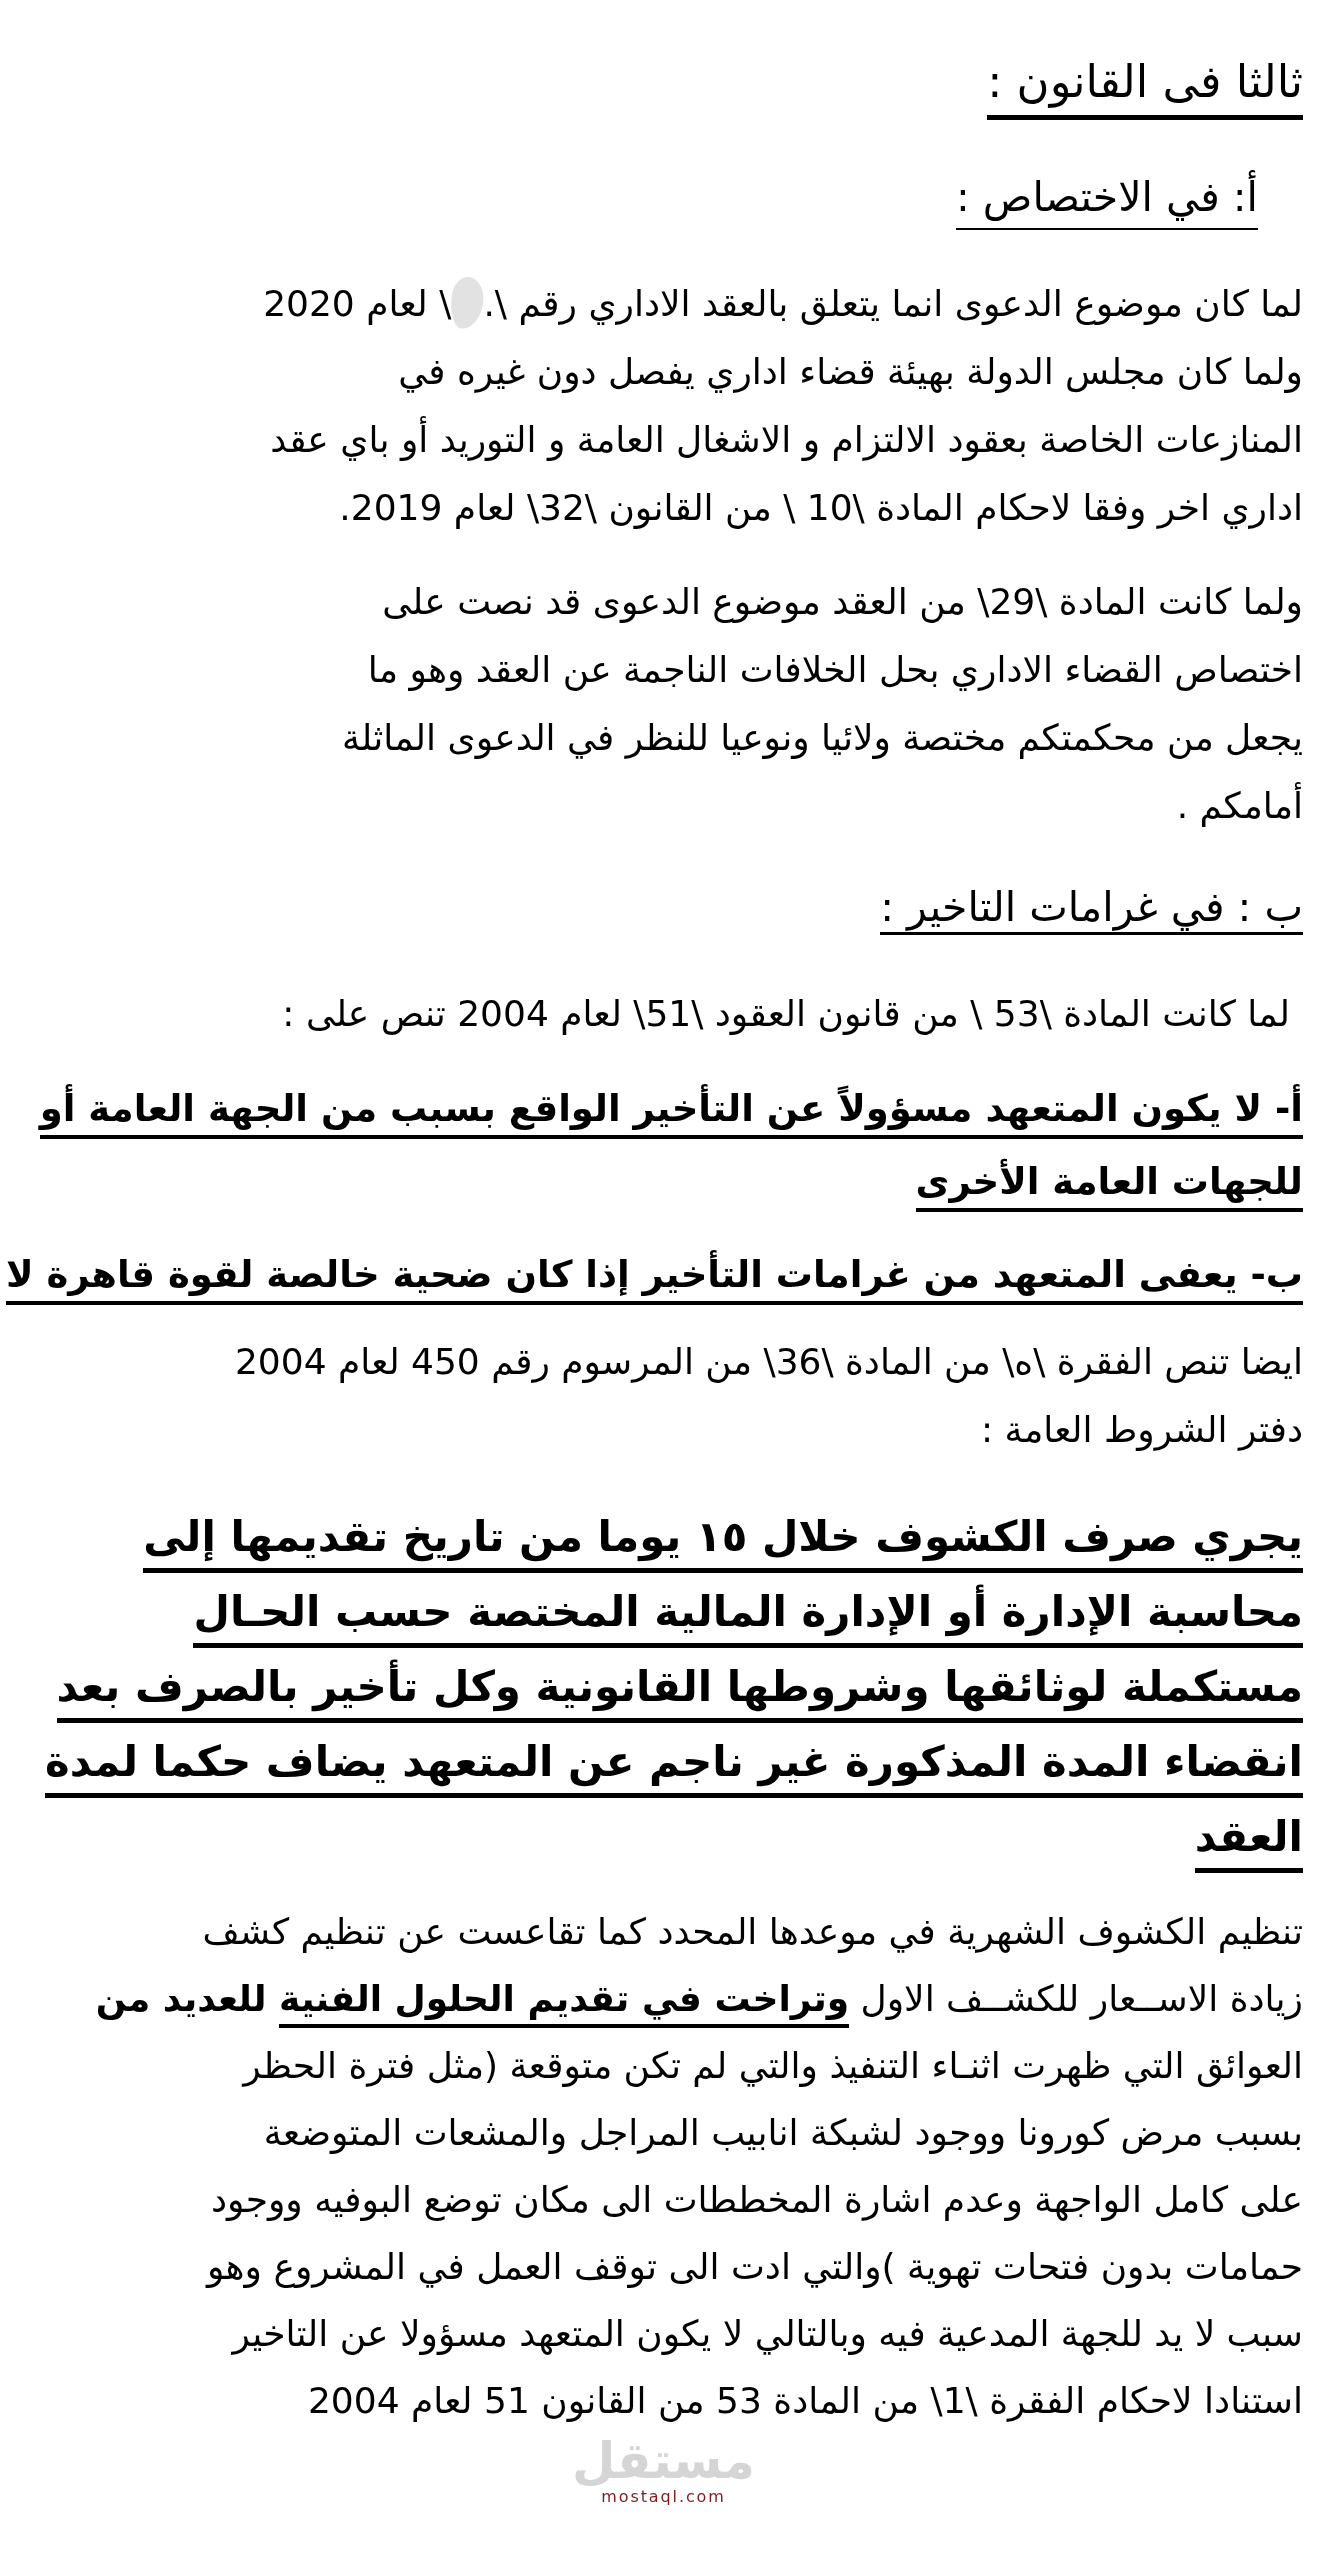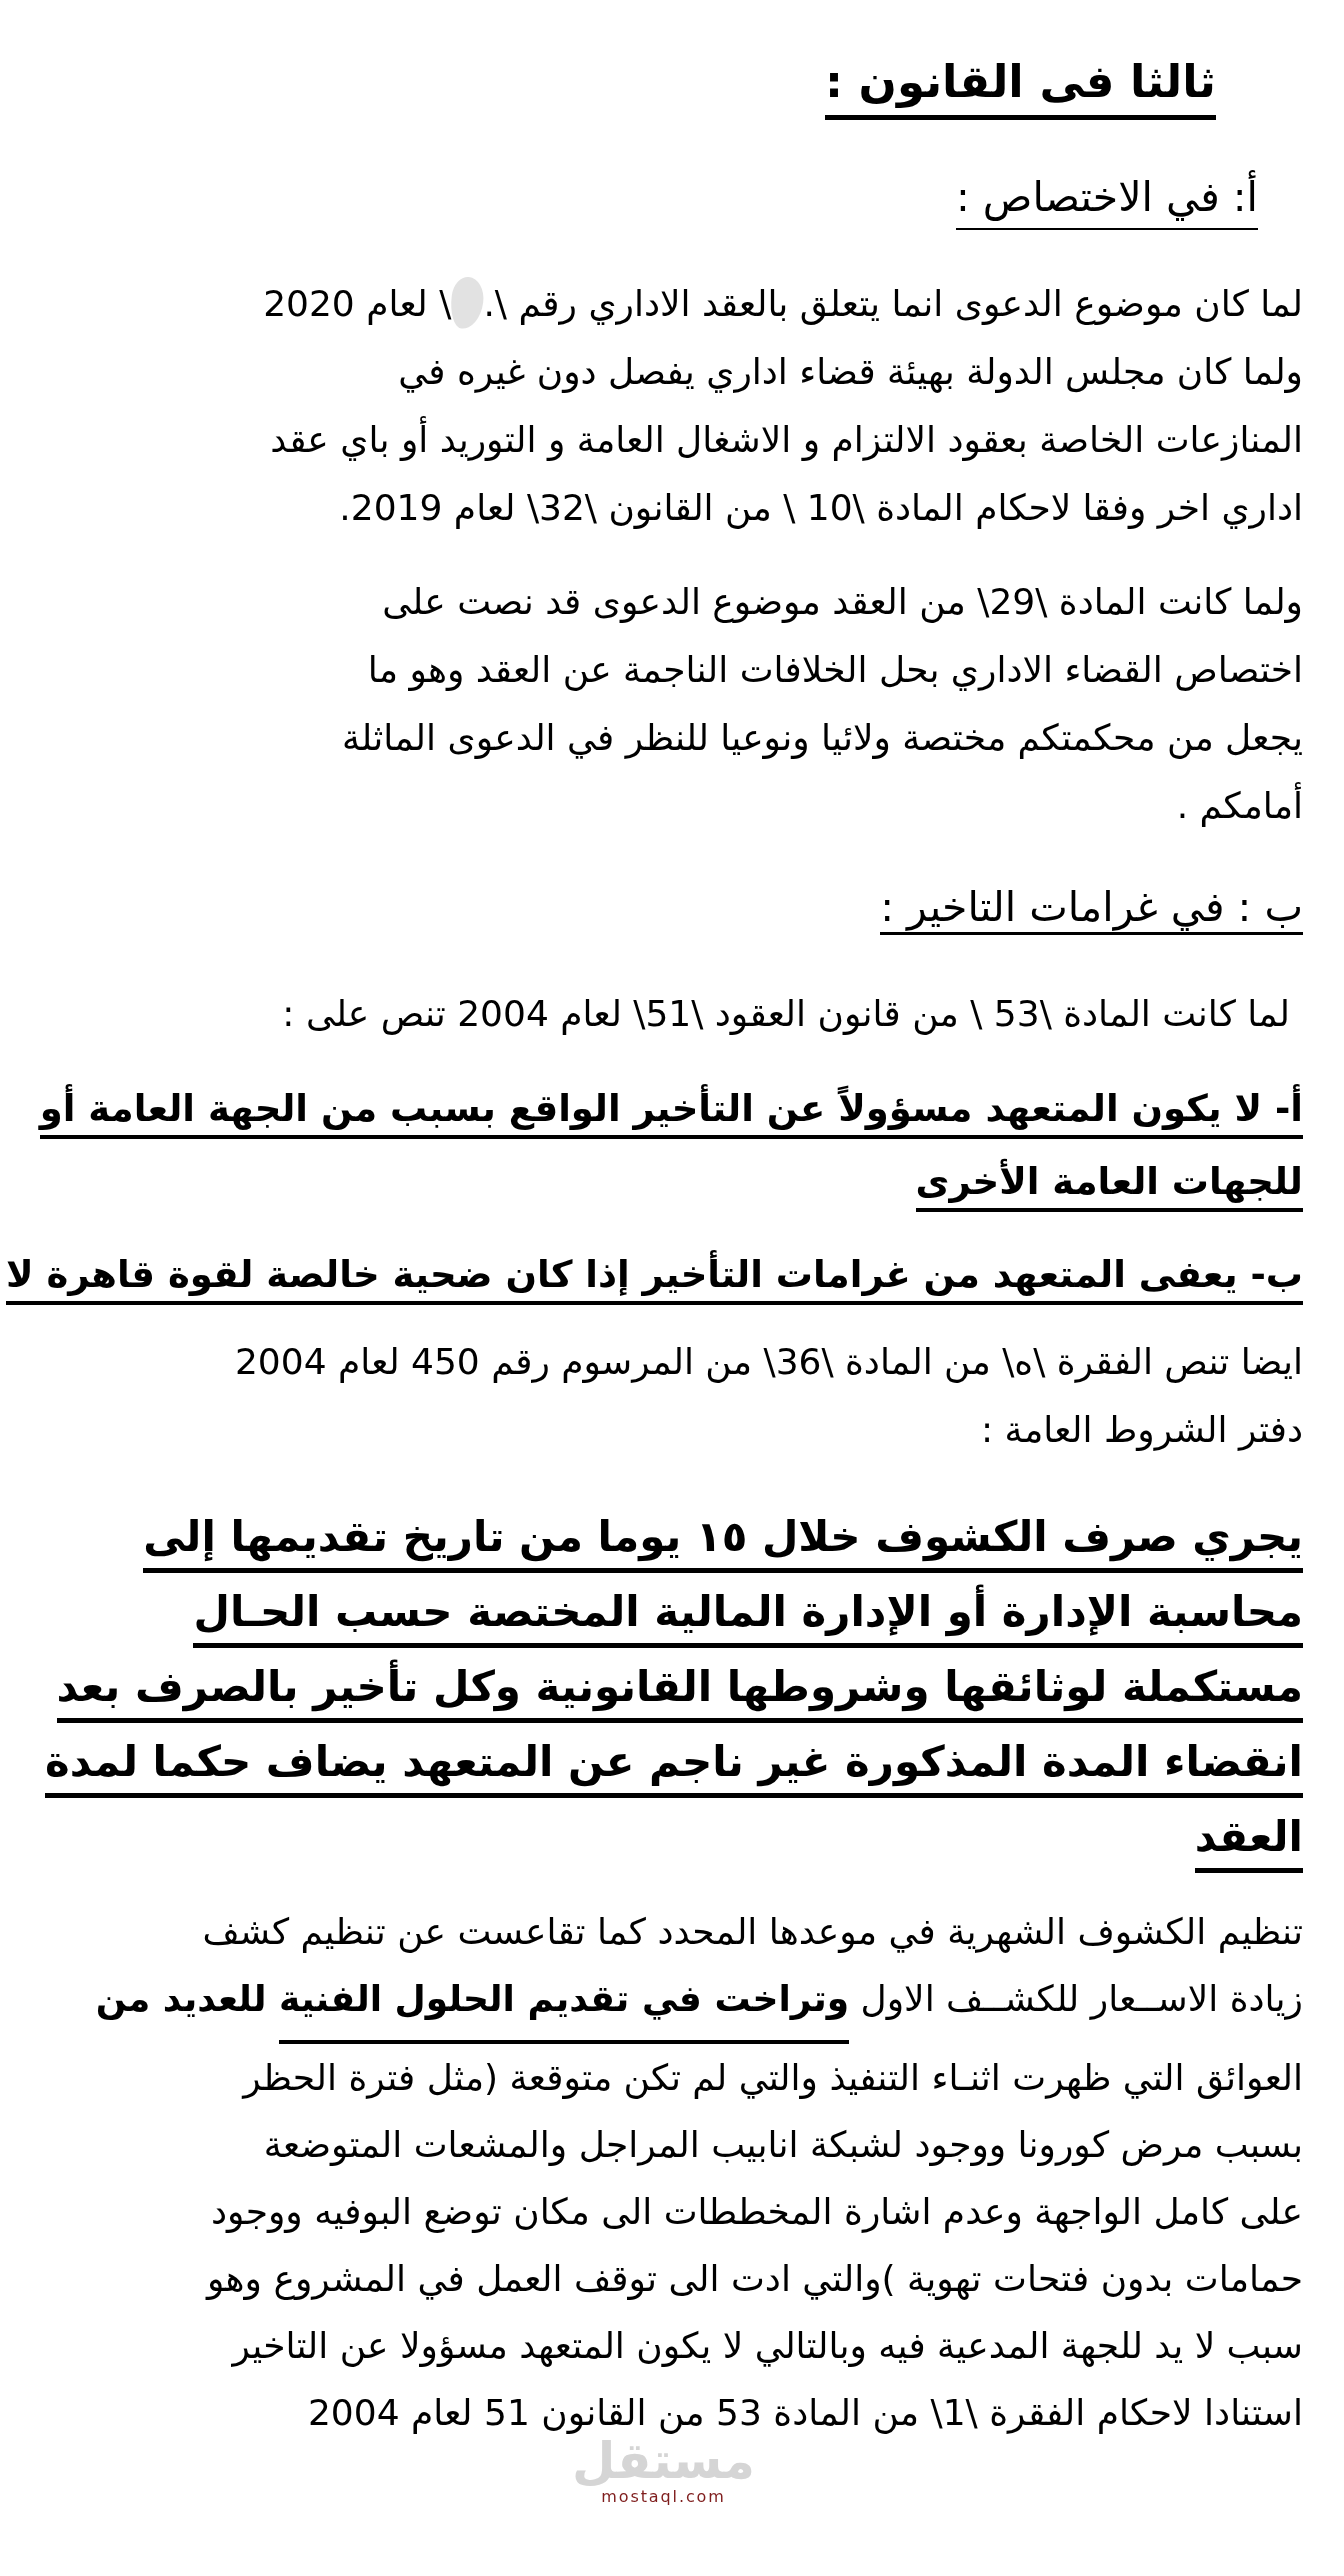--- a/index.html
+++ b/index.html
@@ -16,21 +16,21 @@
     overflow:hidden;
   }
   .doc-body{position:relative;z-index:1;}
   .block{margin:0;}
   .line{text-align:right;white-space:nowrap;}
   .run{}
   .b{font-weight:bold;text-align:center;}
   .u{display:inline-block;line-height:1.12;border-bottom:3.7px solid #000;}
 
   
-  .t-h1{margin-top:5.6px;margin-right:87px;font-size:45px;font-weight:bold;line-height:78px;}
+  .t-h1{margin-top:5.6px;font-size:45px;font-weight:normal;line-height:78px;}
   .t-h1 .u{border-bottom-width:5.6px;padding-bottom:8.4px;}
   
   .t-h2{margin-top:41px;margin-right:45px;font-size:41px;line-height:71px;}
   .t-h2 .u{border-bottom-width:2.8px;padding-bottom:7.5px;}
   
   .t-p1{margin-top:37px;font-size:36px;line-height:68px;}
   .t-p2{margin-top:26px;font-size:36px;line-height:68px;}
   
   .t-h3{margin-top:32px;font-size:41px;line-height:71px;}
   .t-h3 .u{border-bottom-width:3.7px;padding-bottom:1px;}
@@ -40,21 +40,21 @@
   .t-ca{margin-top:24px;font-size:37px;font-weight:bold;line-height:73px;}
   .t-cb{margin-top:20.5px;font-size:37px;font-weight:bold;line-height:73px;}
   .t-ca .u,.t-cb .u{border-bottom-width:4.7px;padding-bottom:5.6px;}
   
   .t-pdecree{margin-top:17px;font-size:36px;line-height:68px;}
   
   .t-big{margin-top:35px;font-size:42px;font-weight:bold;line-height:75px;}
   .t-big .u{border-bottom-width:5.6px;padding-bottom:7.5px;}
   
   .t-p4{margin-top:24px;font-size:36px;line-height:67px;}
-  .t-p4 .u{border-bottom-width:4.7px;padding-bottom:21px;}
+  .t-p4 .u{border-bottom-width:4.7px;padding-bottom:5px;}
 
   
   .blob{
     display:inline-block;
     width:32px;height:52px;
     background:#e2e2e2;
     border-radius:46% 54% 58% 42% / 40% 45% 55% 60%;
     transform:rotate(7deg);
     vertical-align:-13px;
   }

